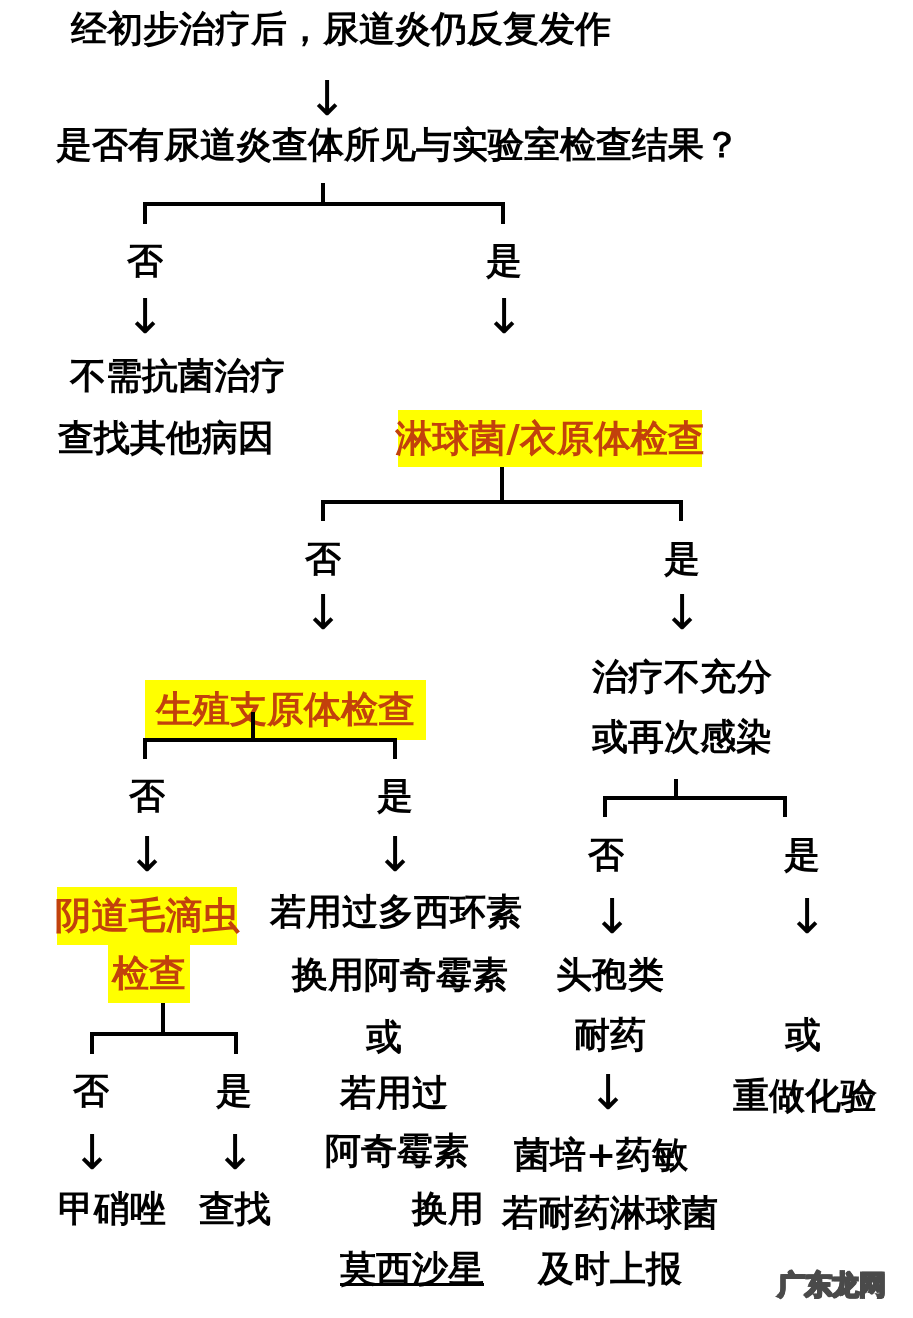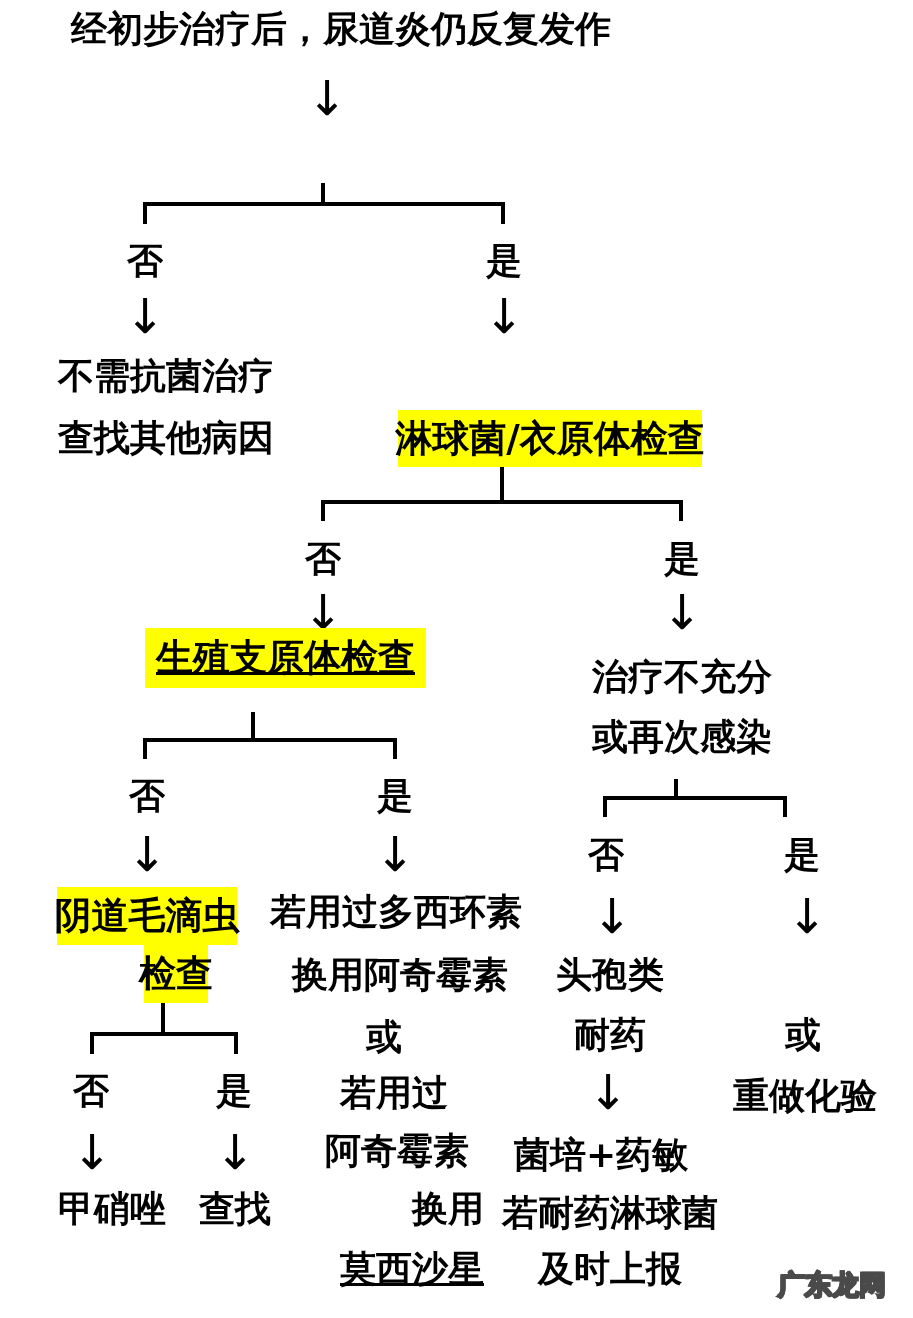--- a/index.html
+++ b/index.html
@@ -27,21 +27,21 @@
   
   .hl {
     position: absolute;
     background: var(--hl, #ffff00);
     display: flex;
     align-items: center;
     justify-content: center;
     font-size: 37px;
     font-weight: 600;
     white-space: nowrap;
-    color: #000000;
+    color: #c2410c;
   }
   
   .ln { position: absolute; background: #000; }
   
   .ar {
     position: absolute;
     font-size: 48px;
     font-weight: 400;
     line-height: 1;
     transform: translateX(-50%);
@@ -60,58 +60,59 @@
     white-space: nowrap;
   }
 </style>
 </head>
 <body>
 
 <div class="canvas">
 
   <div class="t" style="left:56px; top:10px;margin-left:15px;">经初步治疗后，尿道炎仍反复发作</div>
   <div class="ar" style="left:327px; top:74px;">↓</div>
+  <div class="t" style="left:56px; top:126px;">是否有尿道炎查体所见与实验室检查结果？</div>
 
   <div class="ln" style="left:321px; top:183px; width:4px; height:23px;"></div>
   <div class="ln" style="left:143px; top:202px; width:362px; height:4px;"></div>
   <div class="ln" style="left:143px; top:202px; width:4px; height:22px;"></div>
   <div class="ln" style="left:501px; top:202px; width:4px; height:22px;"></div>
   <div class="t c" style="left:145px; top:242px;">否</div>
   <div class="t c" style="left:504px; top:242px;">是</div>
   <div class="ar" style="left:145px; top:292px;">↓</div>
   <div class="ar" style="left:504px; top:292px;">↓</div>
 
-  <div class="t" style="left:58px; top:357px;">不需抗菌治疗</div>
+  <div class="t" style="left:70px; top:357px;">不需抗菌治疗</div>
   <div class="t" style="left:58px; top:419px;">查找其他病因</div>
   <div class="hl" style="left:398px; top:410px; width:304px; height:57px;">淋球菌/衣原体检查</div>
 
   <div class="ln" style="left:500px; top:467px; width:4px; height:36px;"></div>
   <div class="ln" style="left:321px; top:500px; width:362px; height:4px;"></div>
   <div class="ln" style="left:321px; top:500px; width:4px; height:21px;"></div>
   <div class="ln" style="left:679px; top:500px; width:4px; height:21px;"></div>
   <div class="t c" style="left:323px; top:540px;">否</div>
   <div class="t c" style="left:682px; top:540px;">是</div>
   <div class="ar" style="left:323px; top:588px;">↓</div>
   <div class="ar" style="left:682px; top:588px;">↓</div>
 
-  <div class="hl" style="left:145px; top:628px; width:281px; height:60px;text-decoration:underline;">生殖支原体检查</div>
+  <div class="hl" style="left:145px; top:680px; width:281px; height:60px;">生殖支原体检查</div>
   <div class="t" style="left:592px; top:658px;">治疗不充分</div>
   <div class="t" style="left:592px; top:718px;">或再次感染</div>
 
   <div class="ln" style="left:251px; top:712px; width:4px; height:29px;"></div>
   <div class="ln" style="left:143px; top:738px; width:254px; height:4px;"></div>
   <div class="ln" style="left:143px; top:738px; width:4px; height:21px;"></div>
   <div class="ln" style="left:393px; top:738px; width:4px; height:21px;"></div>
   <div class="t c" style="left:147px; top:777px;">否</div>
   <div class="t c" style="left:395px; top:777px;">是</div>
   <div class="ar" style="left:147px; top:830px;">↓</div>
   <div class="ar" style="left:395px; top:830px;">↓</div>
 
   <div class="hl" style="left:57px; top:887px; width:180px; height:58px;">阴道毛滴虫</div>
-  <div class="hl" style="left:108px; top:945px; width:64px; height:58px;margin-left:36px;">检查</div>
+  <div class="hl" style="left:108px; top:945px; width:82px; height:58px;">检查</div>
   <div class="t" style="left:270px; top:893px;">若用过多西环素</div>
   <div class="t" style="left:292px; top:956px;">换用阿奇霉素</div>
   <div class="t c" style="left:384px; top:1018px;">或</div>
   <div class="t c" style="left:394px; top:1074px;">若用过</div>
   <div class="t c" style="left:397px; top:1132px;">阿奇霉素</div>
   <div class="t c" style="left:412px; top:1190px;margin-left:36px;">换用</div>
   <div class="t c" style="left:412px; top:1250px;text-decoration:underline;">莫西沙星</div>
 
   <div class="ln" style="left:161px; top:1003px; width:4px; height:33px;"></div>
   <div class="ln" style="left:90px; top:1032px; width:148px; height:4px;"></div>

